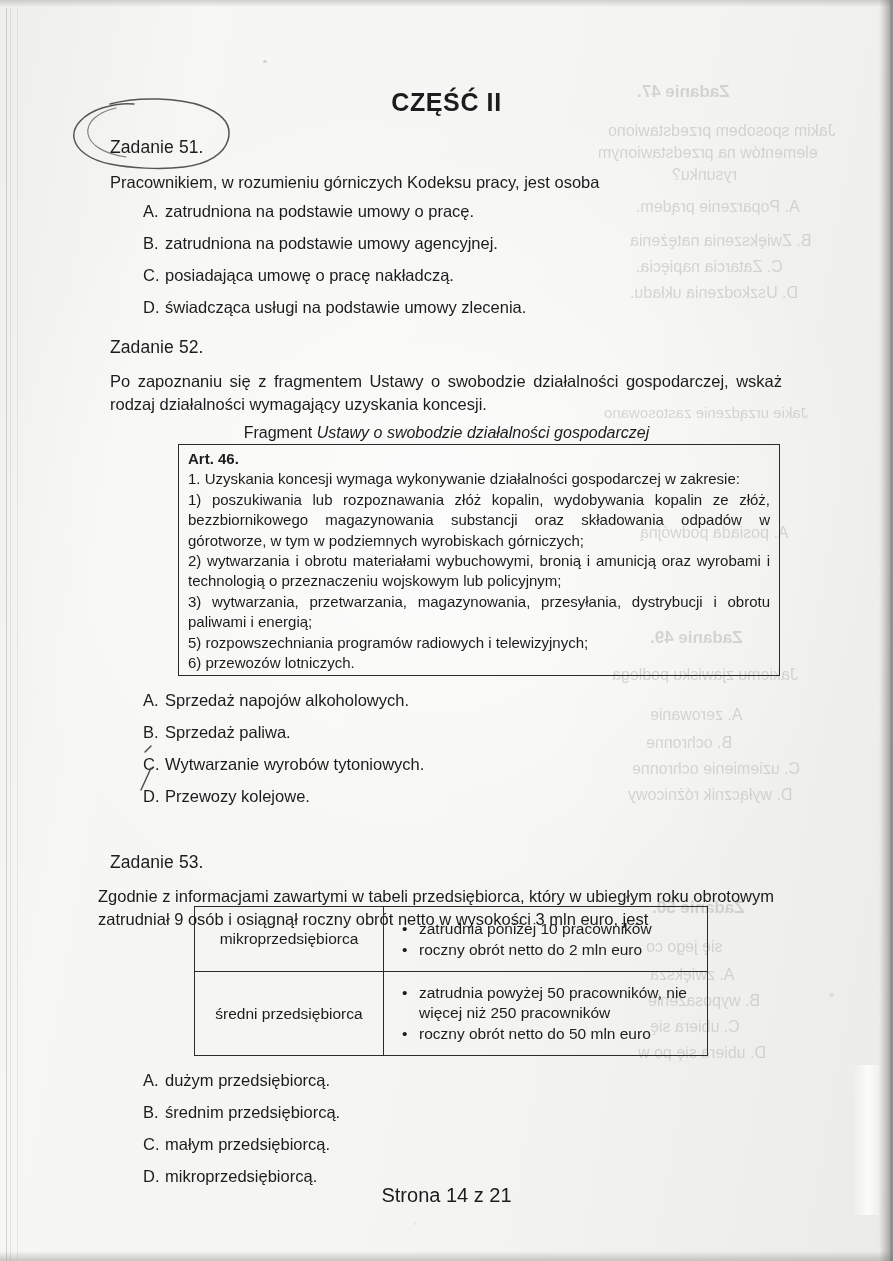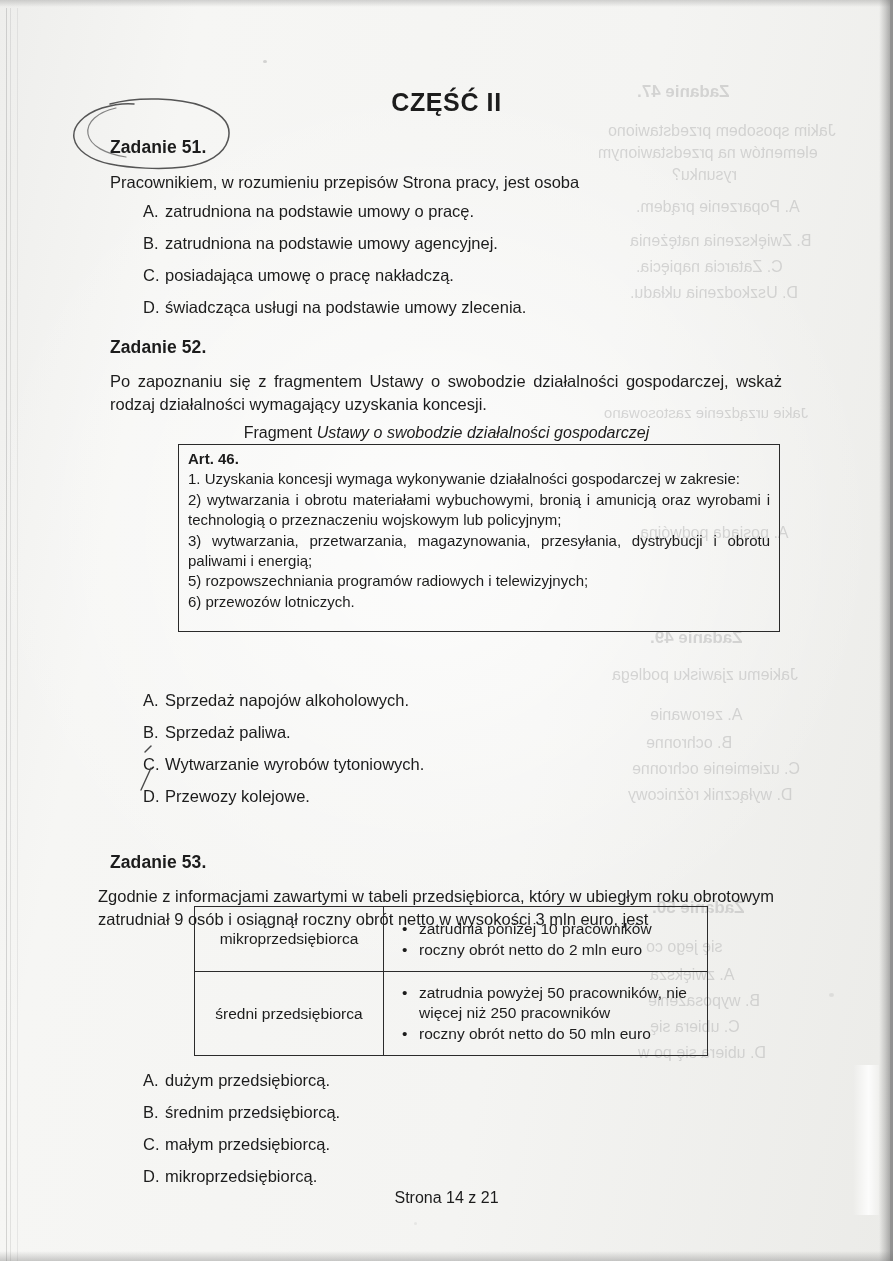--- a/index.html
+++ b/index.html
@@ -108,21 +108,21 @@
     left: 0; right: 0;
     text-align: center;
     font-size: 25px;
     font-weight: bold;
     letter-spacing: .6px;
   }
 
   .task-head {
     position: absolute;
     font-size: 17.5px;
-    font-weight: bold;
+    font-weight: normal;
     letter-spacing: .1px;
   }
 
   .lead {
     position: absolute;
     font-size: 16.5px;
     line-height: 23px;
   }
   .lead.justify { text-align: justify; }
 
@@ -167,21 +167,21 @@
     font-size: 16px;
   }
   .frag-caption i { }
 
   .law-box {
     position: absolute;
     left: 178px;
     top: 444px;
     width: 602px;
     border: 1.4px solid #2a2a2a;
-    padding: 4px 9px 19px 9px;
+    padding: 4px 9px 2px 9px;
     box-sizing: border-box;
     font-size: 15px;
     line-height: 20.4px;
   }
   .law-box .art { font-weight: bold; }
   .law-box p {
     margin: 0;
     text-align: justify;
   }
   .law-box p.last { text-align: left; }
@@ -220,21 +220,21 @@
     left: -17px;
     top: 0;
   }
   .tbl li.two-line { line-height: 20px; }
 
   .footer {
     position: absolute;
     bottom: 54px;
     left: 0; right: 0;
     text-align: center;
-    font-size: 16px;
+    font-size: 20px;
   }
 </style>
 </head>
 <body>
 
 <div class="page">
 
   <div class="paper-tone"></div>
 
   <div id="bleed-layer">
@@ -261,21 +261,21 @@
       <div class="bleed" style="left: 650px; top: 1018px; font-size: 16px;">C. ubiera się</div>
       <div class="bleed" style="left: 638px; top: 1044px; font-size: 16px;">D. ubiera się po w</div>
     </div>
 
   <div class="content">
 
     <div class="part-title">CZĘŚĆ II</div>
 
     <div class="task-head" style="left:110px; top:137px;">Zadanie 51.</div>
 
-    <div class="lead" style="left:110px; top:171px; width:660px;">Pracownikiem, w rozumieniu przepisów Strona pracy, jest osoba</div>
+    <div class="lead" style="left:110px; top:171px; width:660px;">Pracownikiem, w rozumieniu górniczych Kodeksu pracy, jest osoba</div>
 
     <div class="opts" style="left:143px; top:201px; width:620px;">
       <div class="opt">
         <span class="opt-letter">A.</span>
         <span class="opt-text">zatrudniona na podstawie umowy o pracę.</span>
       </div>
       <div class="opt">
         <span class="opt-letter">B.</span>
         <span class="opt-text">zatrudniona na podstawie umowy agencyjnej.</span>
       </div>
@@ -293,20 +293,21 @@
 
     <div class="lead justify" style="left:110px; top:370px; width:672px;">Po zapoznaniu się z fragmentem Ustawy o swobodzie działalności gospodarczej, wskaż rodzaj działalności wymagający uzyskania koncesji.</div>
 
     <div class="frag-caption">
       <span>Fragment </span><i>Ustawy o swobodzie działalności gospodarczej</i>
     </div>
 
     <div class="law-box">
       <p class="art">Art. 46.</p>
       <p>1. Uzyskania koncesji wymaga wykonywanie działalności gospodarczej w zakresie:</p>
+      <p>1) poszukiwania lub rozpoznawania złóż kopalin, wydobywania kopalin ze złóż, bezzbiornikowego magazynowania substancji oraz składowania odpadów w górotworze, w tym w podziemnych wyrobiskach górniczych;</p>
       <p>2) wytwarzania i obrotu materiałami wybuchowymi, bronią i amunicją oraz wyrobami i technologią o przeznaczeniu wojskowym lub policyjnym;</p>
       <p>3) wytwarzania, przetwarzania, magazynowania, przesyłania, dystrybucji i obrotu paliwami i energią;</p>
       <p class="last">5) rozpowszechniania programów radiowych i telewizyjnych;</p>
       <p class="last">6) przewozów lotniczych.</p>
     </div>
 
     <div class="opts" style="left:143px; top:690px; width:620px;">
       <div class="opt">
         <span class="opt-letter">A.</span>
         <span class="opt-text">Sprzedaż napojów alkoholowych.</span>

